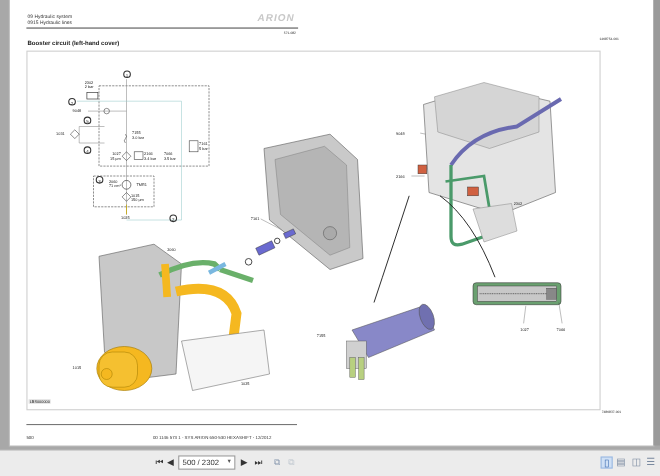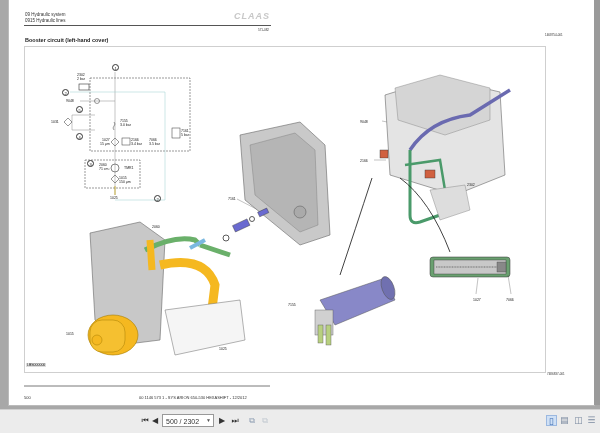--- a/index.html
+++ b/index.html
@@ -26,21 +26,21 @@
 </head>
 <body>
 
 <div class="page-full"></div>
 <div class="scrollbar"></div>
 
 <div class="hdr1">
   <div>09 Hydraulic system</div>
   <div>0915 Hydraulic lines</div>
 </div>
-<div class="logo">CLAAS</div>
+<div class="logo">ARION</div>
 <div class="hr" style="left:24px;top:25px;width:247px;"></div>
 <div class="code" style="left:258px;top:28px;">571-082</div>
 <div class="code" style="left:545px;top:33px;">1468754-001</div>
 <div class="title">Booster circuit (left-hand cover)</div>
 
 <div class="frame"></div>
 
 <svg width="600" height="433">
 
   <rect x="90" y="78" width="100" height="73" fill="none" stroke="#555" stroke-width="0.6" stroke-dasharray="2,1"></rect>

